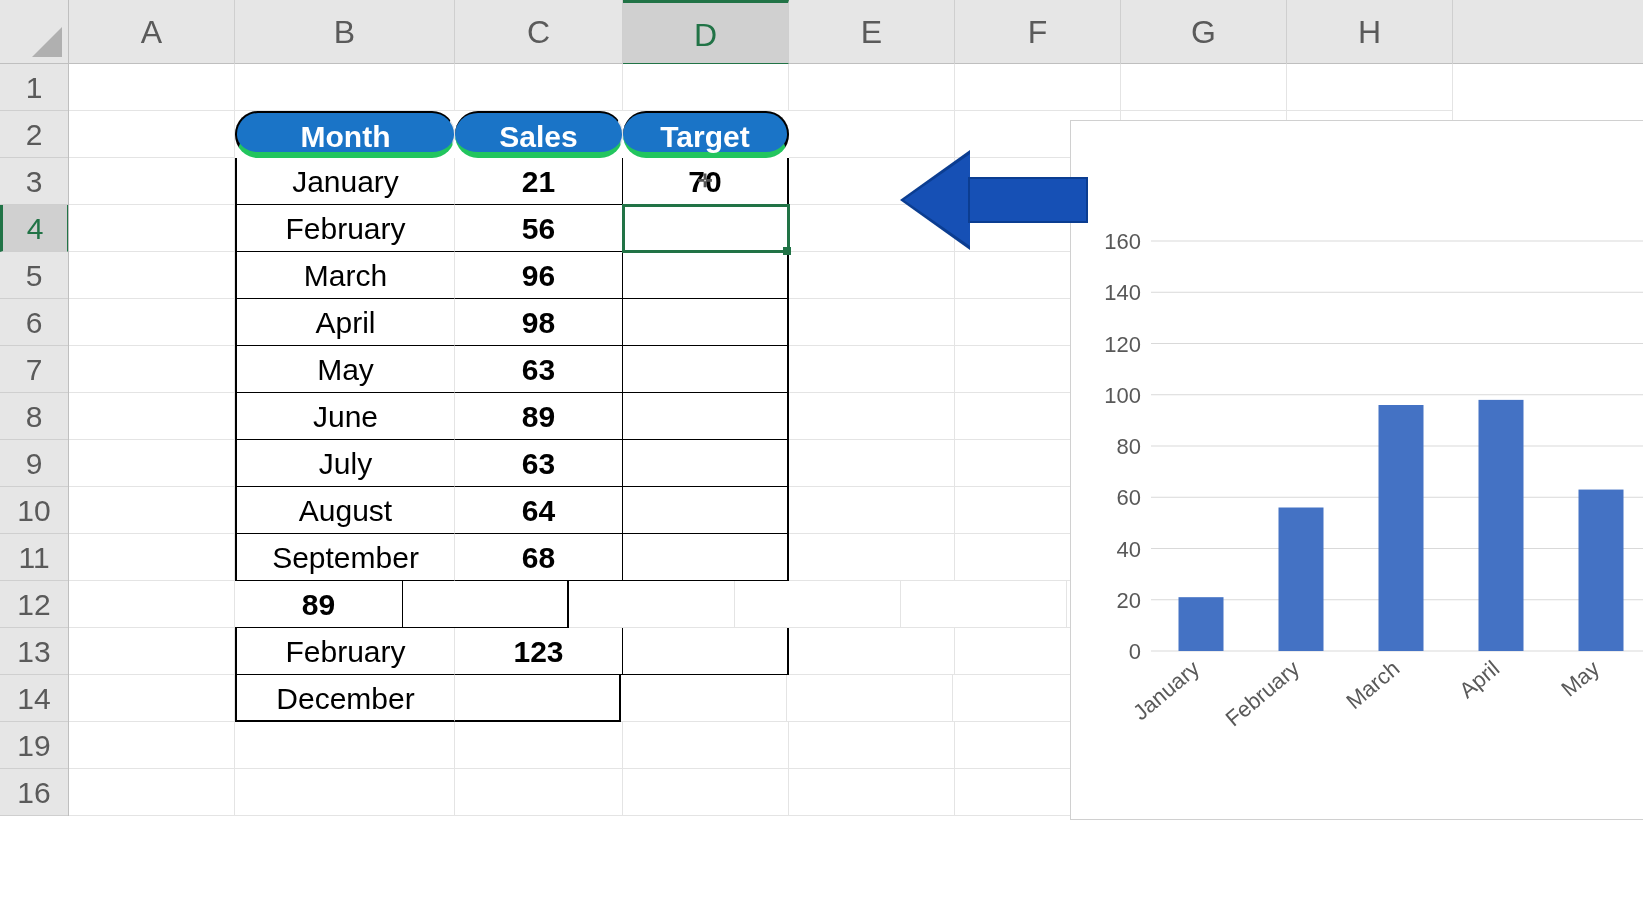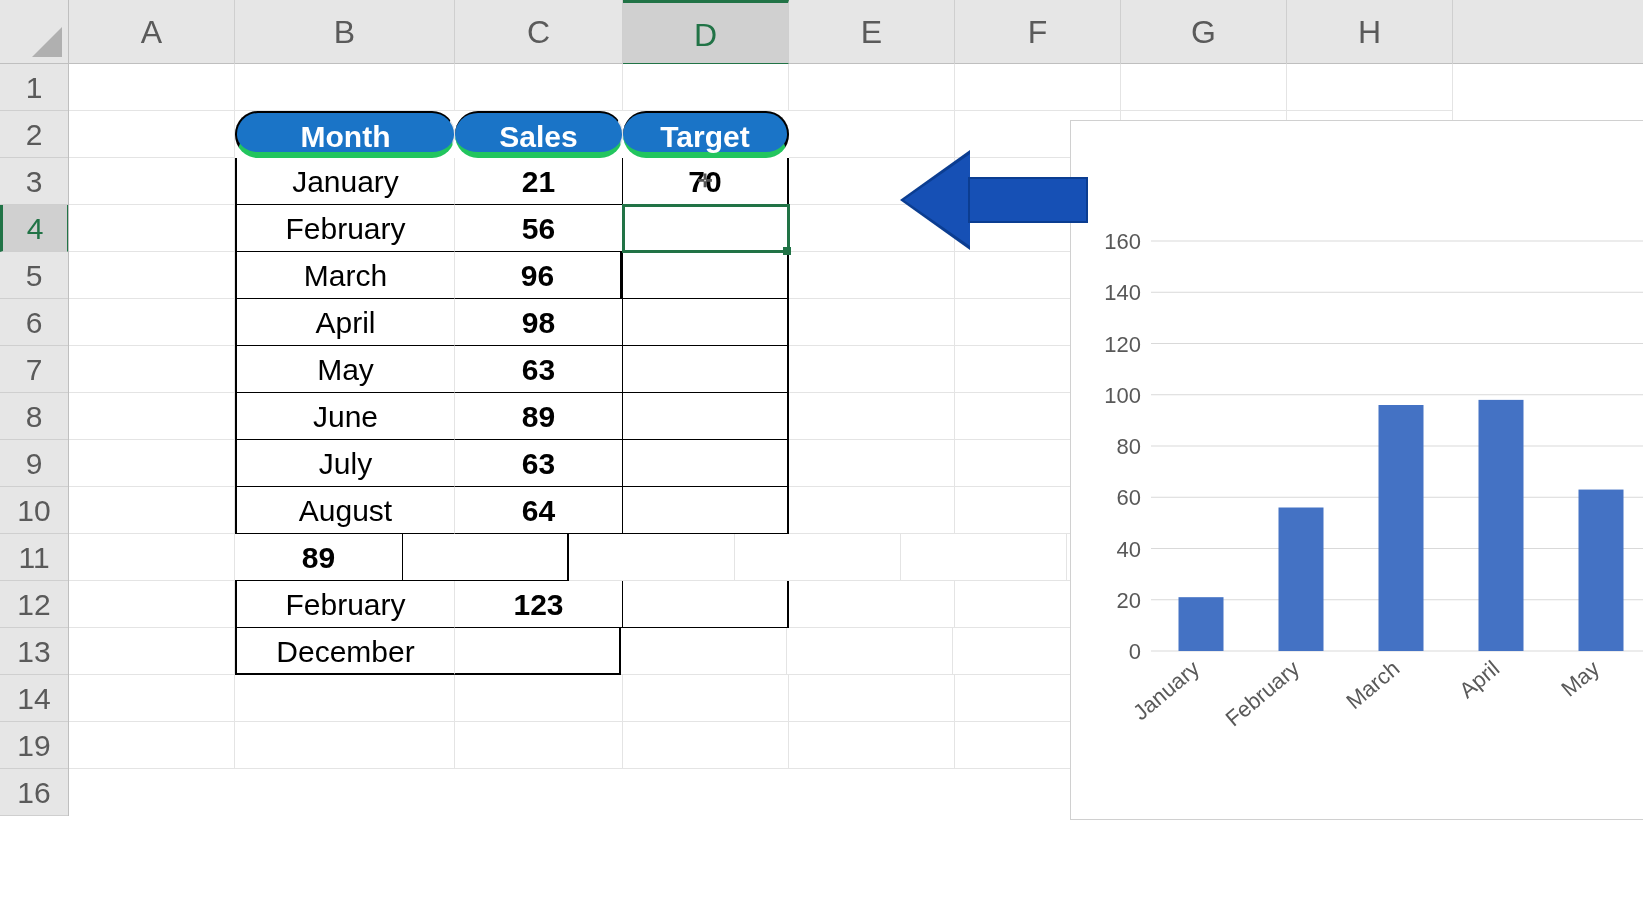--- a/index.html
+++ b/index.html
@@ -199,21 +199,21 @@
       </div>
       <div class="cell wE"></div>
       <div class="cell wF"></div>
       <div class="cell wG"></div>
       <div class="cell wH"></div>
     </div>
 
     <div class="row">
       <div class="cell wA"></div>
       <div class="cell wB tb tl tc">March</div>
-      <div class="cell wC tb num" style="border-right:3px solid #000000">96</div>
+      <div class="cell wC tb num" style="border-right:1px solid #000000">96</div>
       <div class="cell wD tb tr num"></div>
       <div class="cell wE"></div>
       <div class="cell wF"></div>
       <div class="cell wG"></div>
       <div class="cell wH"></div>
     </div>
 
     <div class="row">
       <div class="cell wA"></div>
       <div class="cell wB tb tl tc">April</div>
@@ -262,20 +262,30 @@
       <div class="cell wA"></div>
       <div class="cell wB tb tl tc">August</div>
       <div class="cell wC tb num" style="border-right:1px solid #000">64</div>
       <div class="cell wD tb tr num"></div>
       <div class="cell wE"></div>
       <div class="cell wF"></div>
       <div class="cell wG"></div>
       <div class="cell wH"></div>
     </div>
 
+    <div class="row">
+      <div class="cell wA"></div>
+      <div class="cell wB tb tl tc">September</div>
+      <div class="cell wC tb num" style="border-right:1px solid #000">68</div>
+      <div class="cell wD tb tr num"></div>
+      <div class="cell wE"></div>
+      <div class="cell wF"></div>
+      <div class="cell wG"></div>
+      <div class="cell wH"></div>
+    </div>
 
     <div class="row">
       <div class="cell wA"></div>
       <div class="cell wC tb num" style="border-right:1px solid #000">89</div>
       <div class="cell wD tb tr num"></div>
       <div class="cell wE"></div>
       <div class="cell wF"></div>
       <div class="cell wG"></div>
       <div class="cell wH"></div>
     </div>

